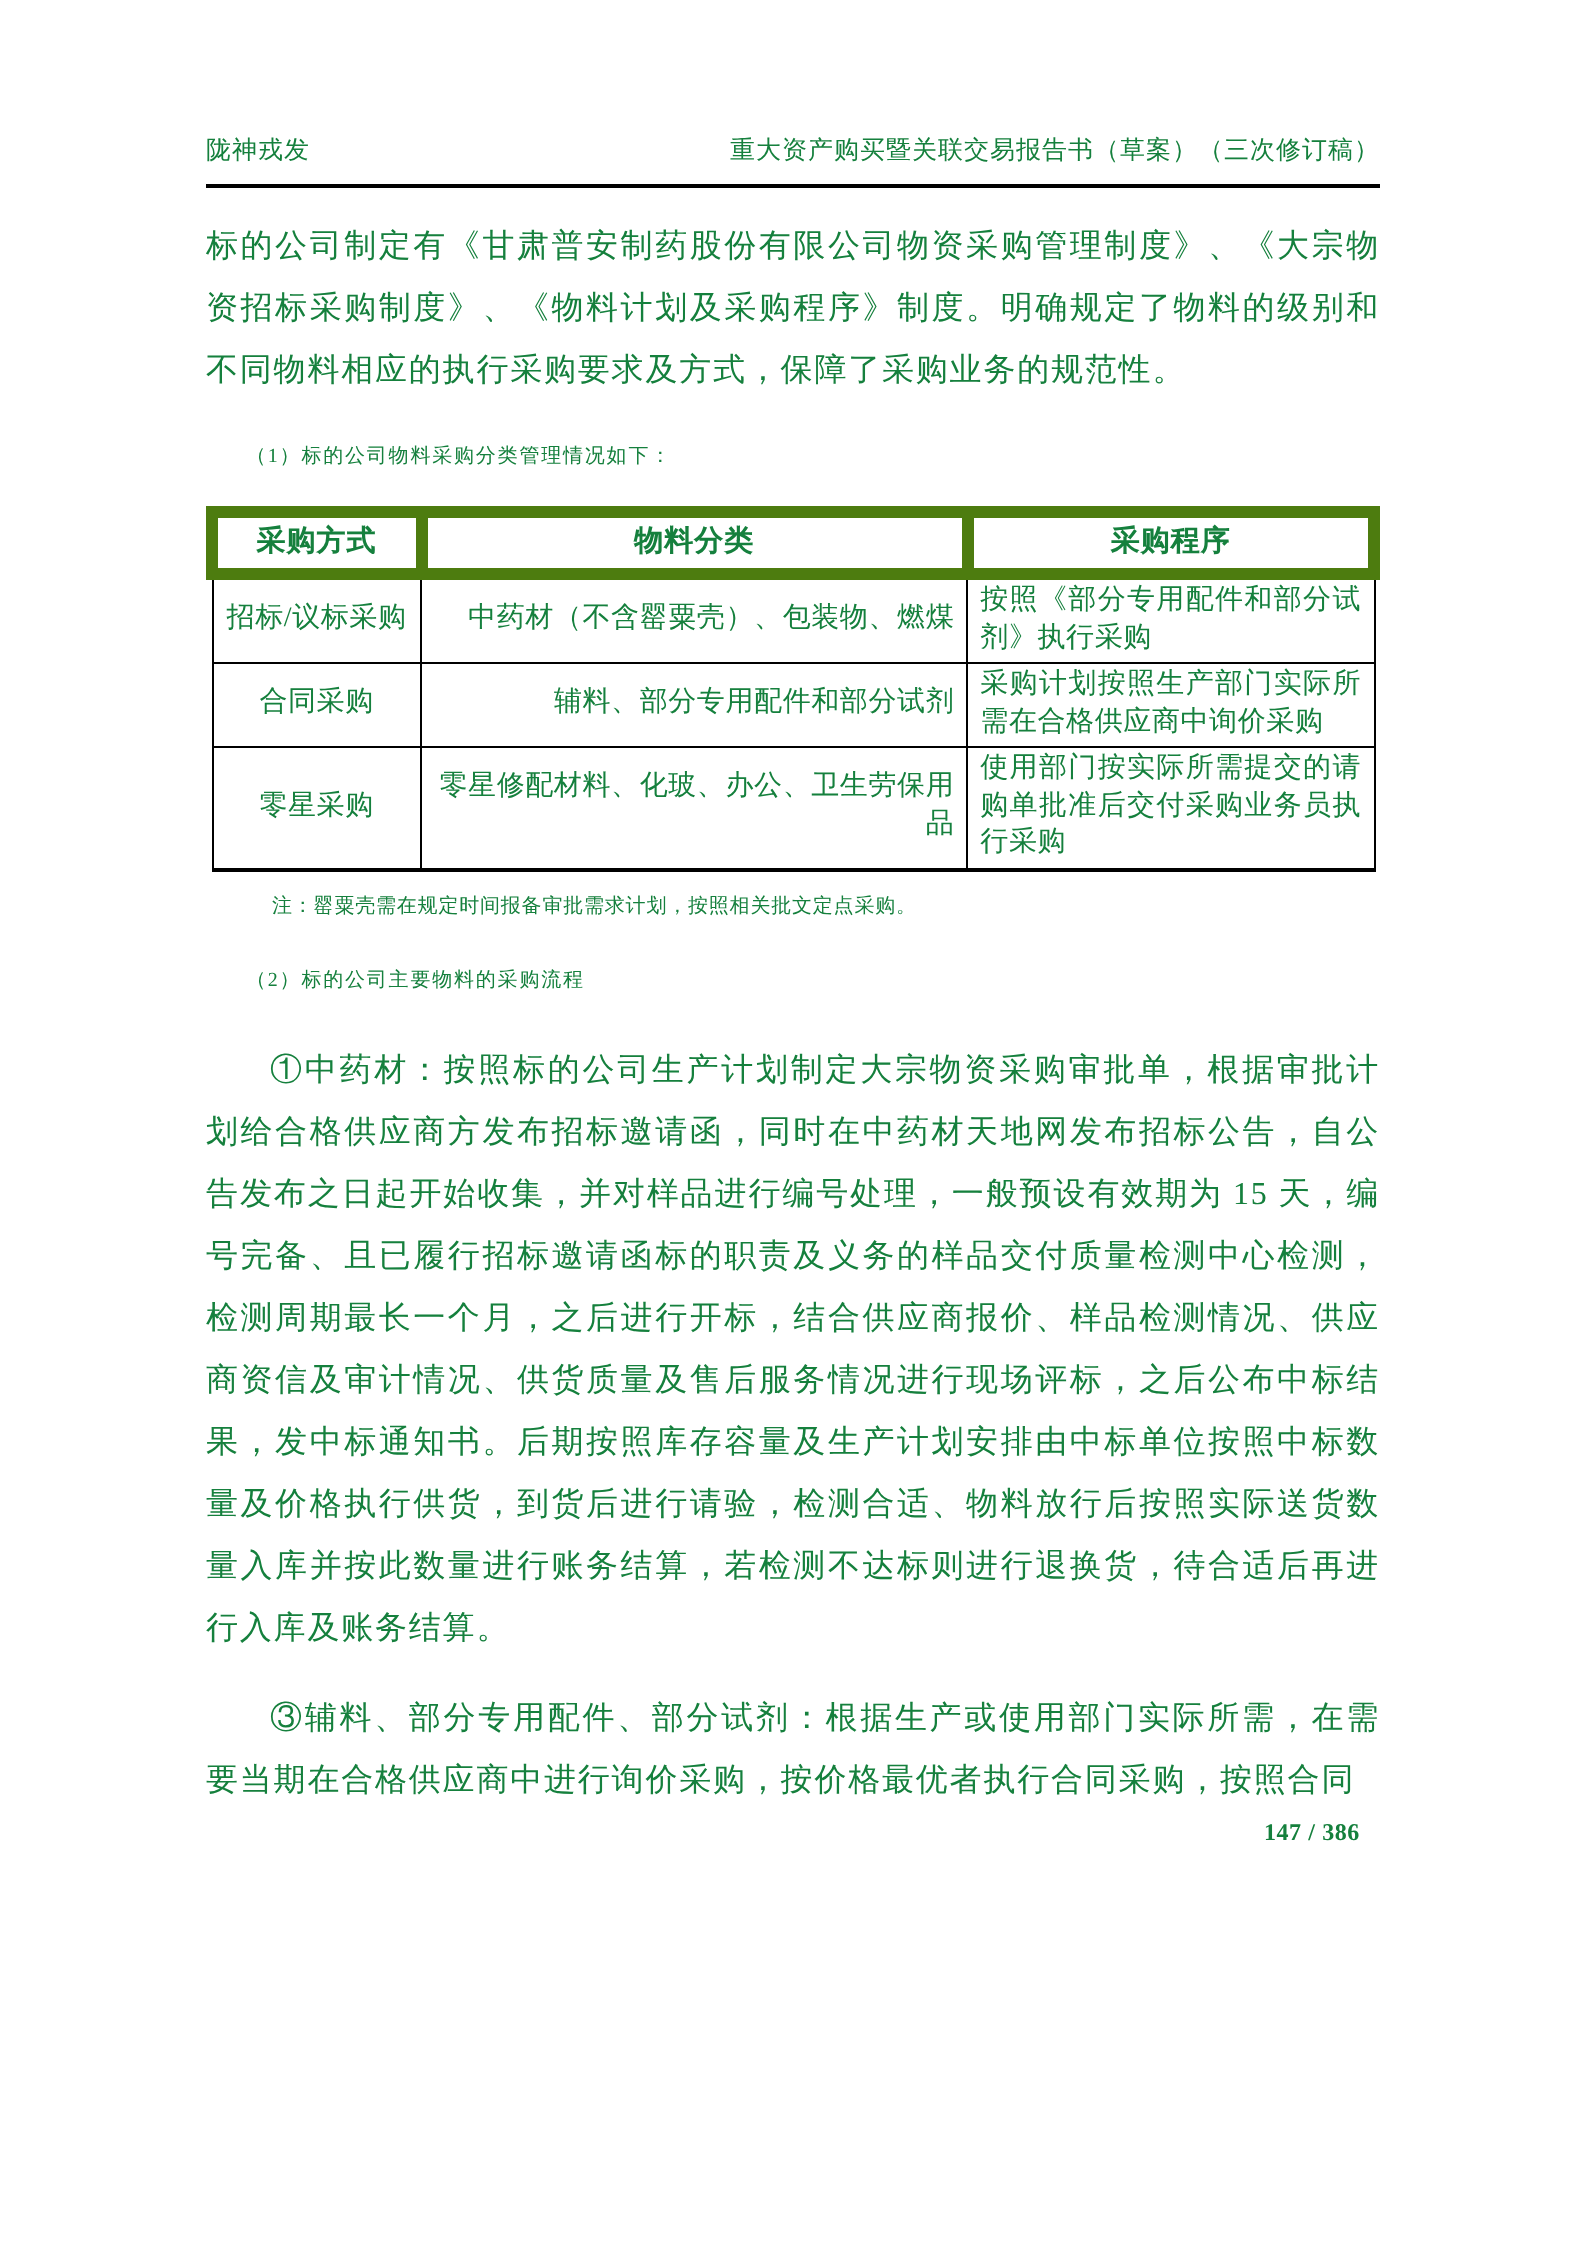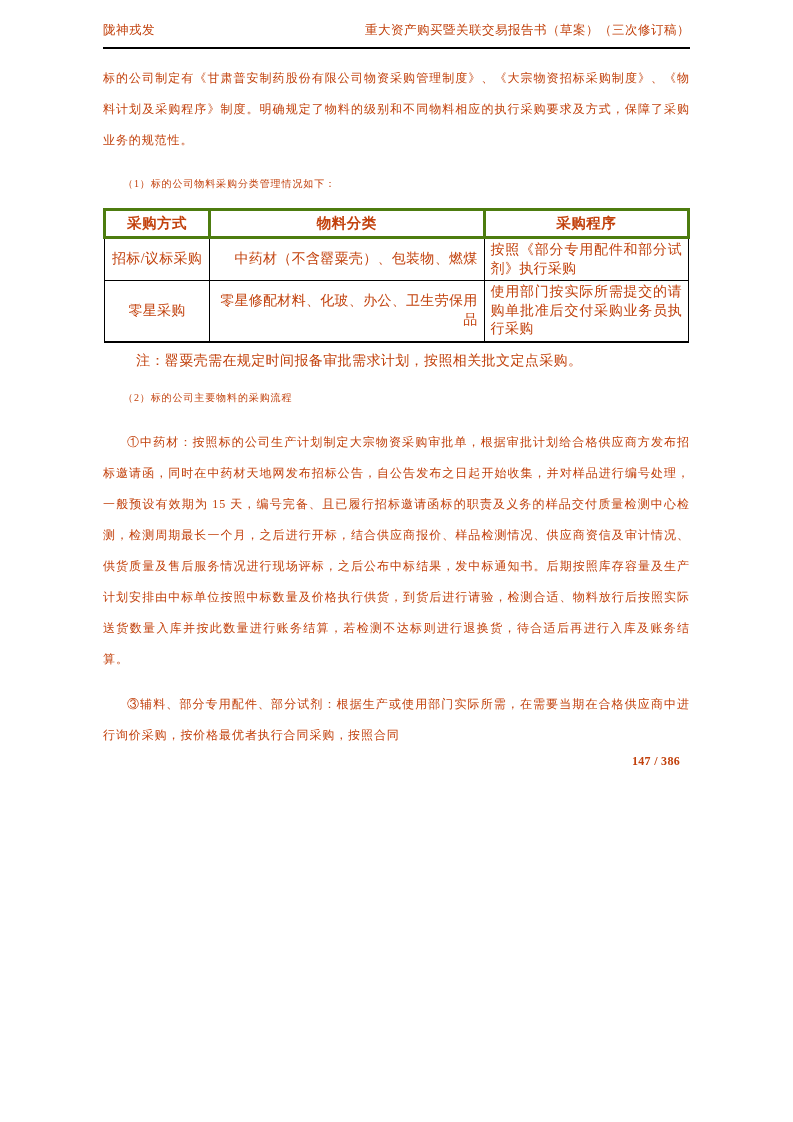--- a/index.html
+++ b/index.html
@@ -6,39 +6,39 @@
     margin: 0;
     padding: 0;
     background: #ffffff;
   }
   .page {
     position: relative;
     width: 793px;
     height: 1122px;
     box-sizing: border-box;
     background: #ffffff;
-    color: #c2410c;
-    padding: 22px 103px 0 103px;
+    color: #15803d;
+    padding: 67px 103px 0 103px;
     overflow: hidden;
     font-family: "Liberation Serif", "DejaVu Serif", serif;
   }
   
   .doc-header {
     display: flex;
     justify-content: space-between;
     align-items: flex-end;
     font-size: 12.5px;
     line-height: 17px;
     letter-spacing: 0.5px;
     border-bottom: 2px solid #000;
     padding-bottom: 8px;
   }
   
   .para {
-    font-size: 12px;
+    font-size: 16px;
     line-height: 31px;
     letter-spacing: 0.9px;
     text-align: justify;
     text-justify: inter-ideograph;
     margin: 14px 0 0 0;
   }
   .indent-2em { text-indent: 2em; }
   .heading-line {
     font-size: 10px;
     line-height: 31px;
@@ -48,21 +48,21 @@
   }
   
   table.materials-table {
     width: 100%;
     border-collapse: collapse;
     margin-top: 9px;
     border-top: 2.5px solid #000;
     border-bottom: 2.5px solid #000;
   }
   table.materials-table th {
-    border: 3px solid #4d7c0f;
+    border: 6px solid #4d7c0f;
     font-size: 14.5px;
     font-weight: bold;
     text-align: center;
     padding: 3px 4px;
     line-height: 19px;
     letter-spacing: 0.5px;
   }
   table.materials-table td {
     border: 1px solid #000;
     font-size: 14px;
@@ -72,21 +72,21 @@
     letter-spacing: 0.3px;
   }
   table.materials-table td.cell-method { text-align: center; }
   table.materials-table td.cell-category { text-align: right; }
   table.materials-table td.cell-procedure {
     text-align: justify;
     text-justify: inter-ideograph;
   }
   
   .table-note {
-    font-size: 14px;
+    font-size: 10px;
     line-height: 19px;
     letter-spacing: 0.4px;
     margin: 8px 0 0 0;
     text-indent: 33px;
   }
   
   .page-footer {
     margin-top: 3px;
     text-align: right;
     padding-right: 10px;
@@ -122,20 +122,25 @@
         <th>采购程序</th>
       </tr>
     </thead>
     <tbody>
       <tr>
         <td class="cell-method">招标/议标采购</td>
         <td class="cell-category">中药材（不含罂粟壳）、包装物、燃煤</td>
         <td class="cell-procedure">按照《部分专用配件和部分试剂》执行采购</td>
       </tr>
       <tr>
+        <td class="cell-method">合同采购</td>
+        <td class="cell-category">辅料、部分专用配件和部分试剂</td>
+        <td class="cell-procedure">采购计划按照生产部门实际所需在合格供应商中询价采购</td>
+      </tr>
+      <tr>
         <td class="cell-method">零星采购</td>
         <td class="cell-category">零星修配材料、化玻、办公、卫生劳保用品</td>
         <td class="cell-procedure">使用部门按实际所需提交的请购单批准后交付采购业务员执行采购</td>
       </tr>
     </tbody>
   </table>
 
   <p class="table-note">注：罂粟壳需在规定时间报备审批需求计划，按照相关批文定点采购。</p>
 
   <p class="heading-line">（2）标的公司主要物料的采购流程</p>

